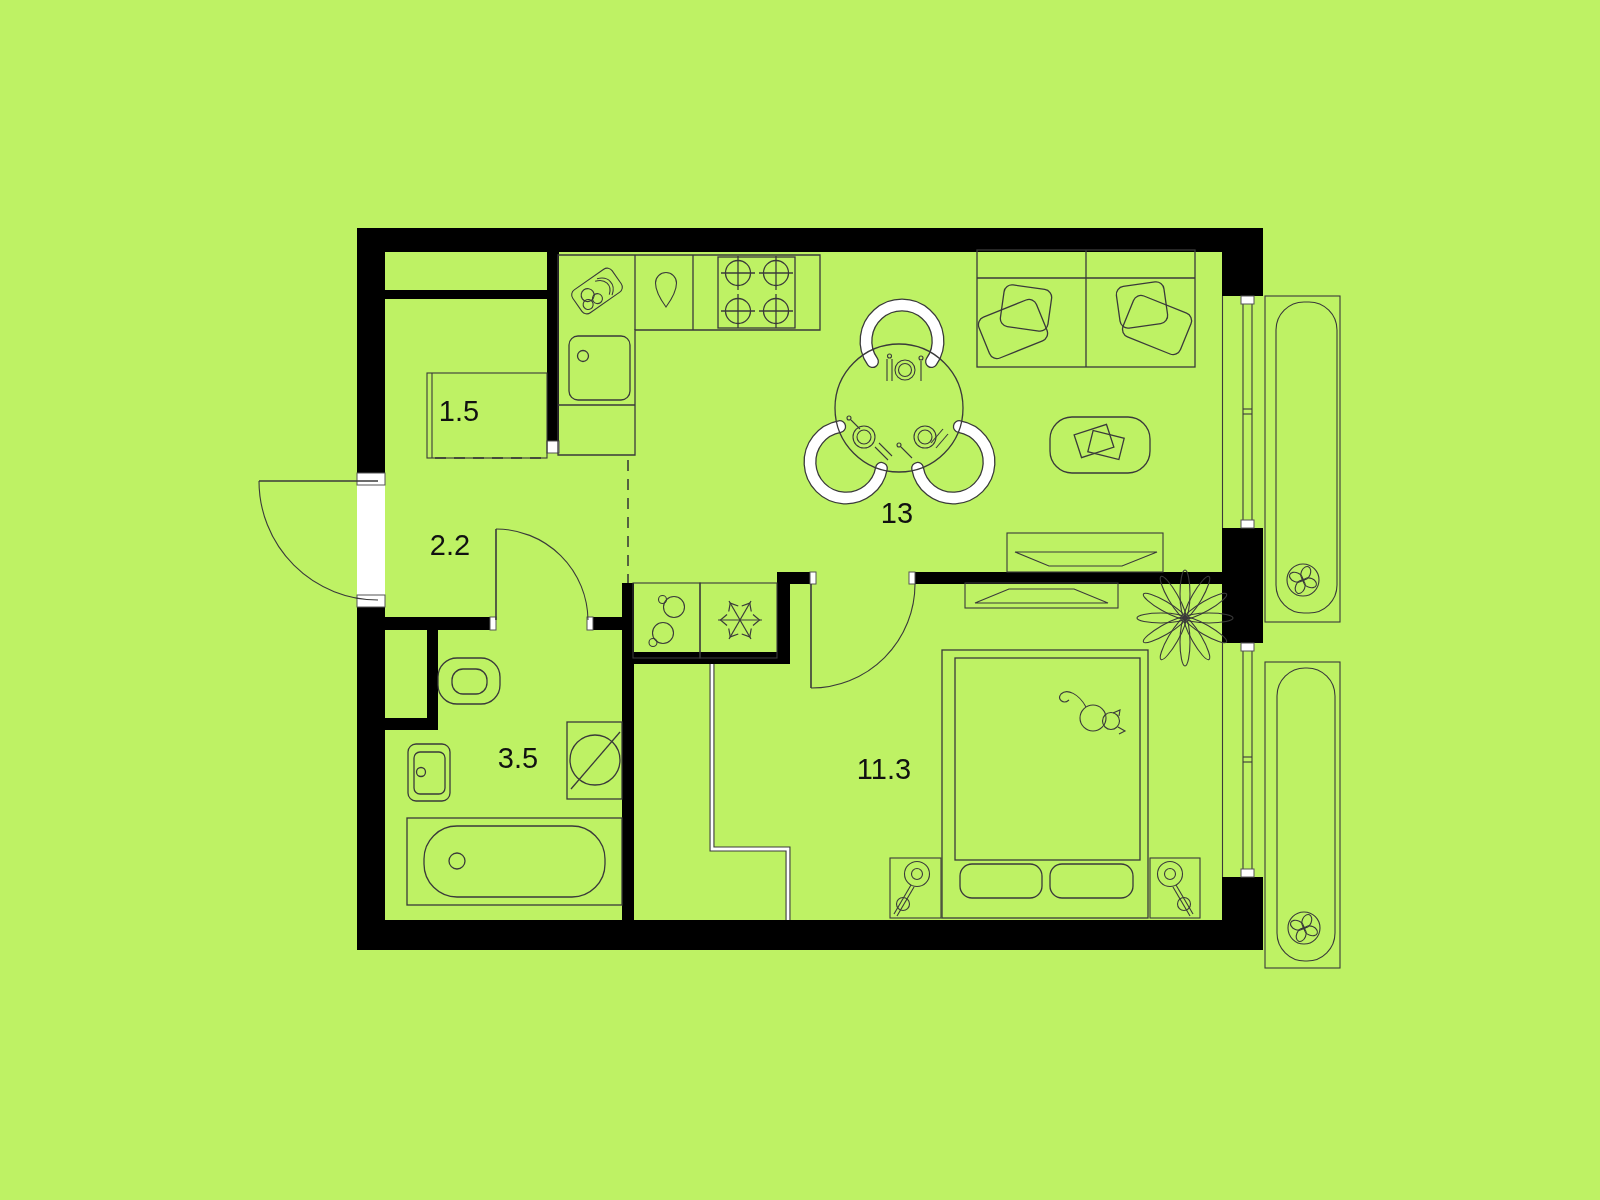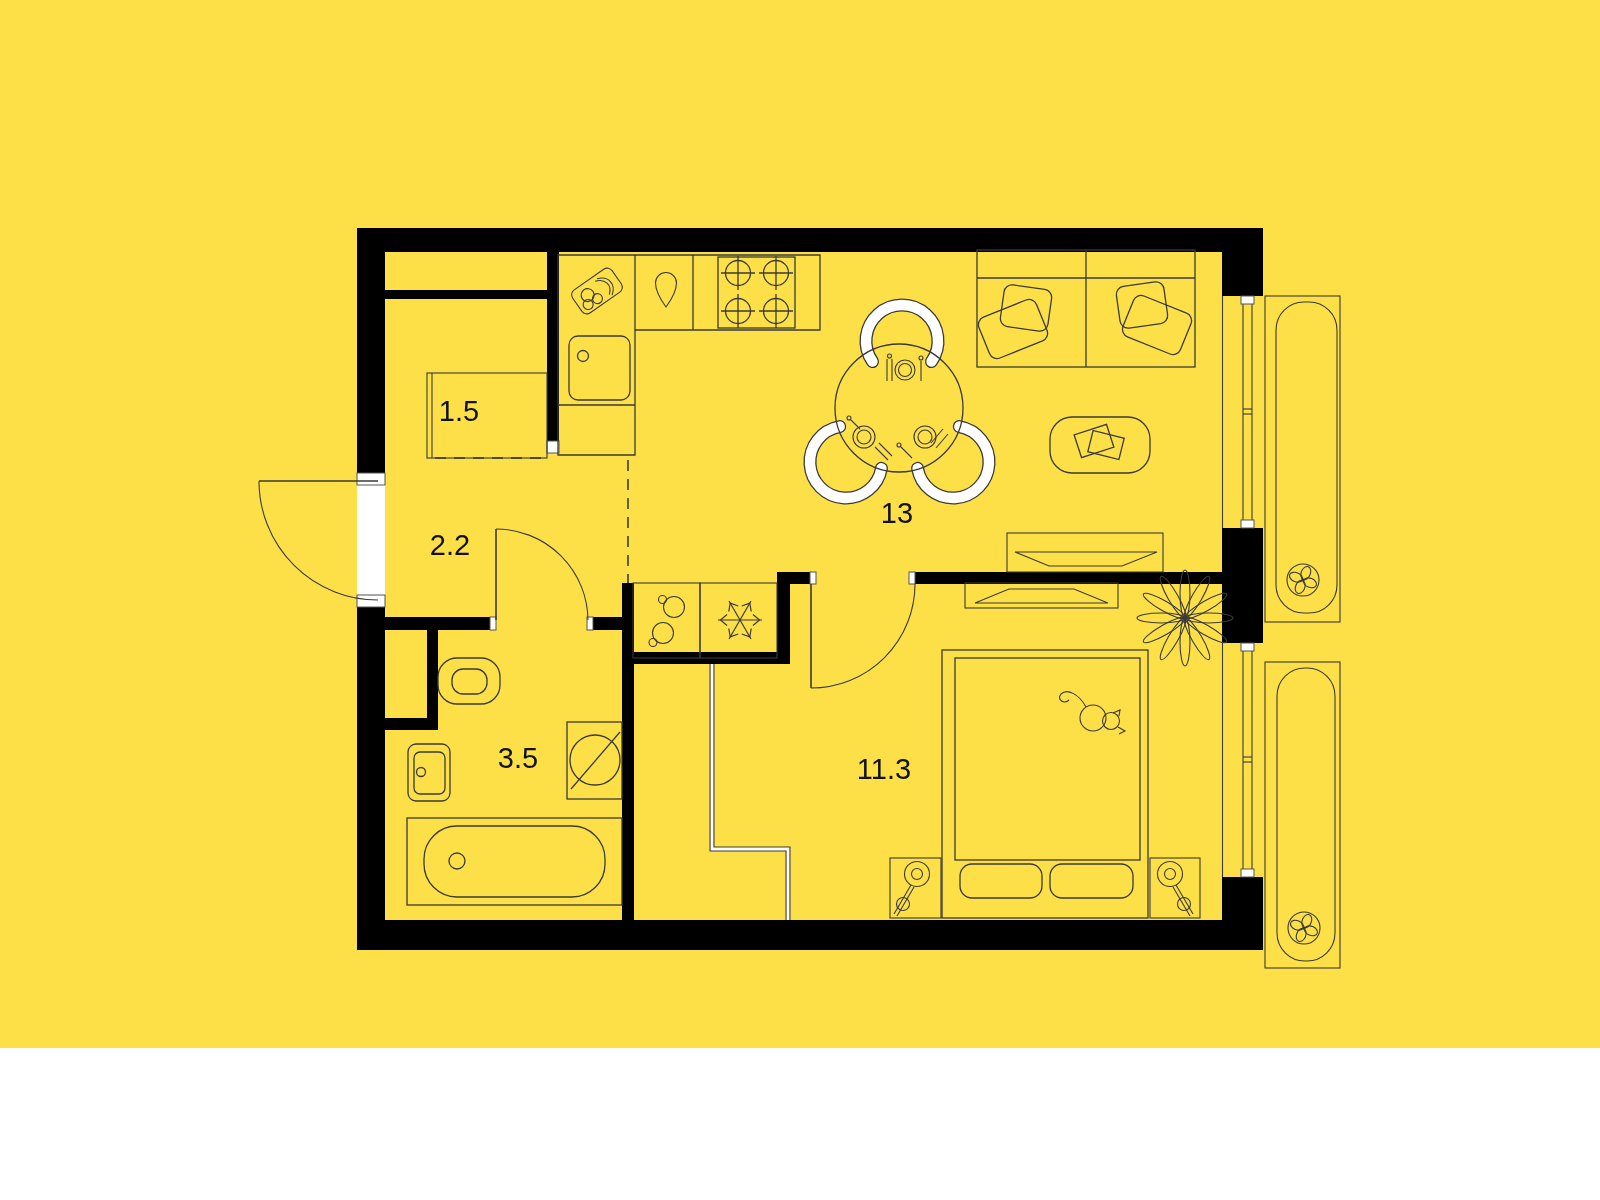--- a/index.html
+++ b/index.html
@@ -1,16 +1,16 @@
 <!DOCTYPE html>
 <html><head>
 <meta charset="utf-8">
 <style>
   html,body{margin:0;padding:0;background:#ffffff;}
-  .stage{position:relative;width:1600px;height:1048px;background:#fde047;overflow:hidden;}
+  .stage{position:relative;width:1600px;height:1200px;background:#bef264;overflow:hidden;}
   svg{display:block;}
   .wall{fill:#000;stroke:none;}
   .s{fill:none;stroke:#3a3a3a;stroke-width:1.3;}
   .s2{fill:none;stroke:#3a3a3a;stroke-width:1.1;}
   .cap{fill:#fff;stroke:#555;stroke-width:1;}
   .dash{fill:none;stroke:#333;stroke-width:1.5;stroke-dasharray:11 8;}
   .lbl{font-family:"Liberation Sans",sans-serif;font-size:29px;fill:#111;text-anchor:middle;}
   .dbl-b{fill:none;stroke:#3a3a3a;stroke-width:5;}
   .dbl-w{fill:none;stroke:#ffffff;stroke-width:2.8;}
 </style>

